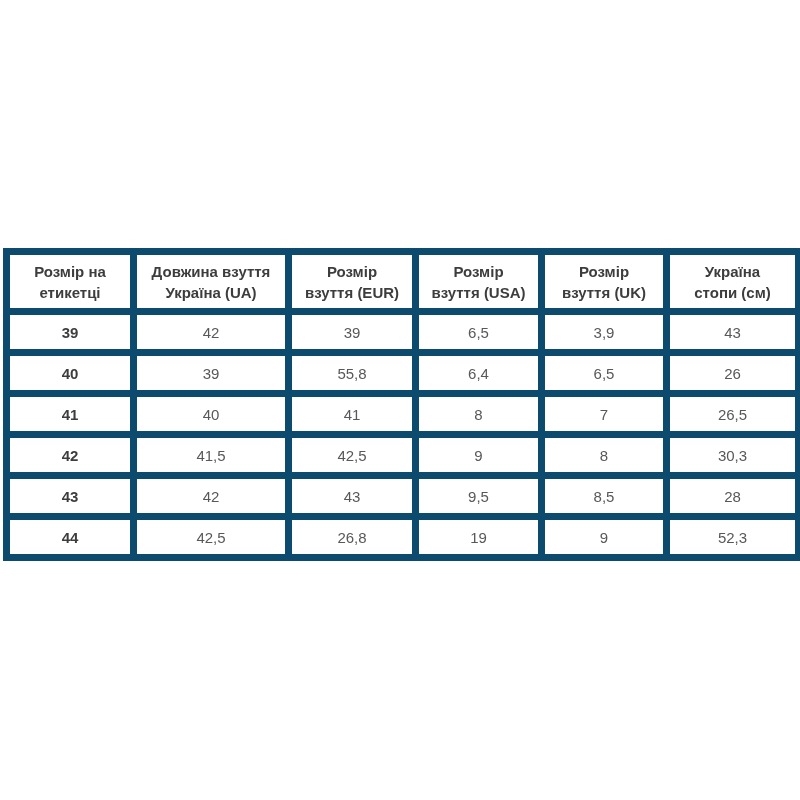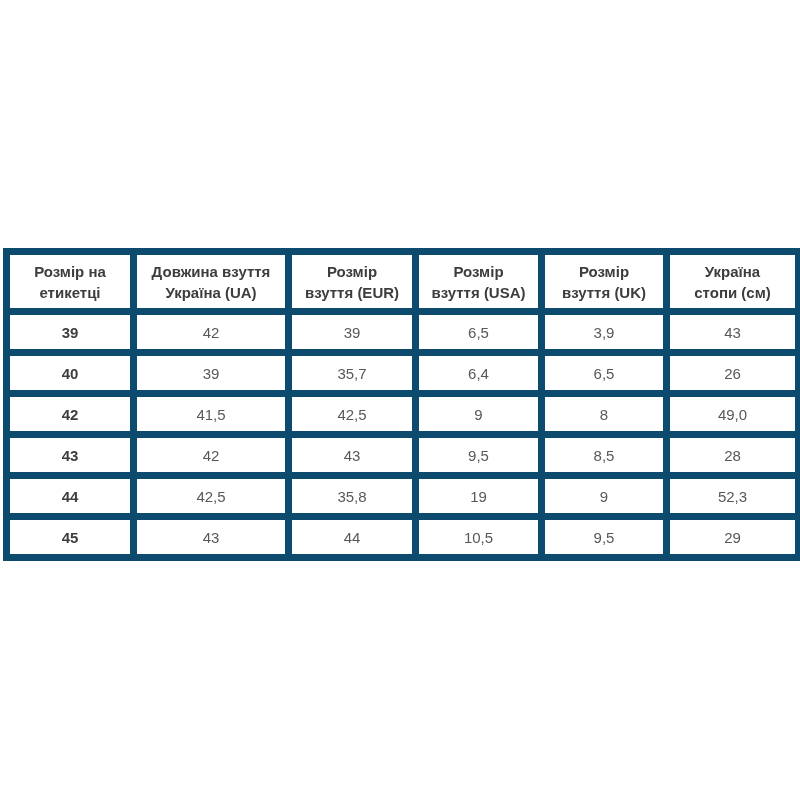--- a/index.html
+++ b/index.html
@@ -86,52 +86,52 @@
         <td class="label-col">39</td>
         <td>42</td>
         <td>39</td>
         <td>6,5</td>
         <td>3,9</td>
         <td>43</td>
       </tr>
       <tr>
         <td class="label-col">40</td>
         <td>39</td>
-        <td>35,7</td>
+        <td>55,8</td>
         <td>6,4</td>
         <td>6,5</td>
         <td>26</td>
+      </tr>
+      <tr>
+        <td class="label-col">41</td>
+        <td>40</td>
+        <td>41</td>
+        <td>8</td>
+        <td>7</td>
+        <td>26,5</td>
       </tr>
       <tr>
         <td class="label-col">42</td>
         <td>41,5</td>
         <td>42,5</td>
         <td>9</td>
         <td>8</td>
-        <td>49,0</td>
+        <td>30,3</td>
       </tr>
       <tr>
         <td class="label-col">43</td>
         <td>42</td>
         <td>43</td>
         <td>9,5</td>
         <td>8,5</td>
         <td>28</td>
       </tr>
       <tr>
         <td class="label-col">44</td>
         <td>42,5</td>
-        <td>35,8</td>
+        <td>26,8</td>
         <td>19</td>
         <td>9</td>
         <td>52,3</td>
-      </tr>
-      <tr>
-        <td class="label-col">45</td>
-        <td>43</td>
-        <td>44</td>
-        <td>10,5</td>
-        <td>9,5</td>
-        <td>29</td>
       </tr>
     </tbody>
   </table>
 </div>
 
 </body></html>

